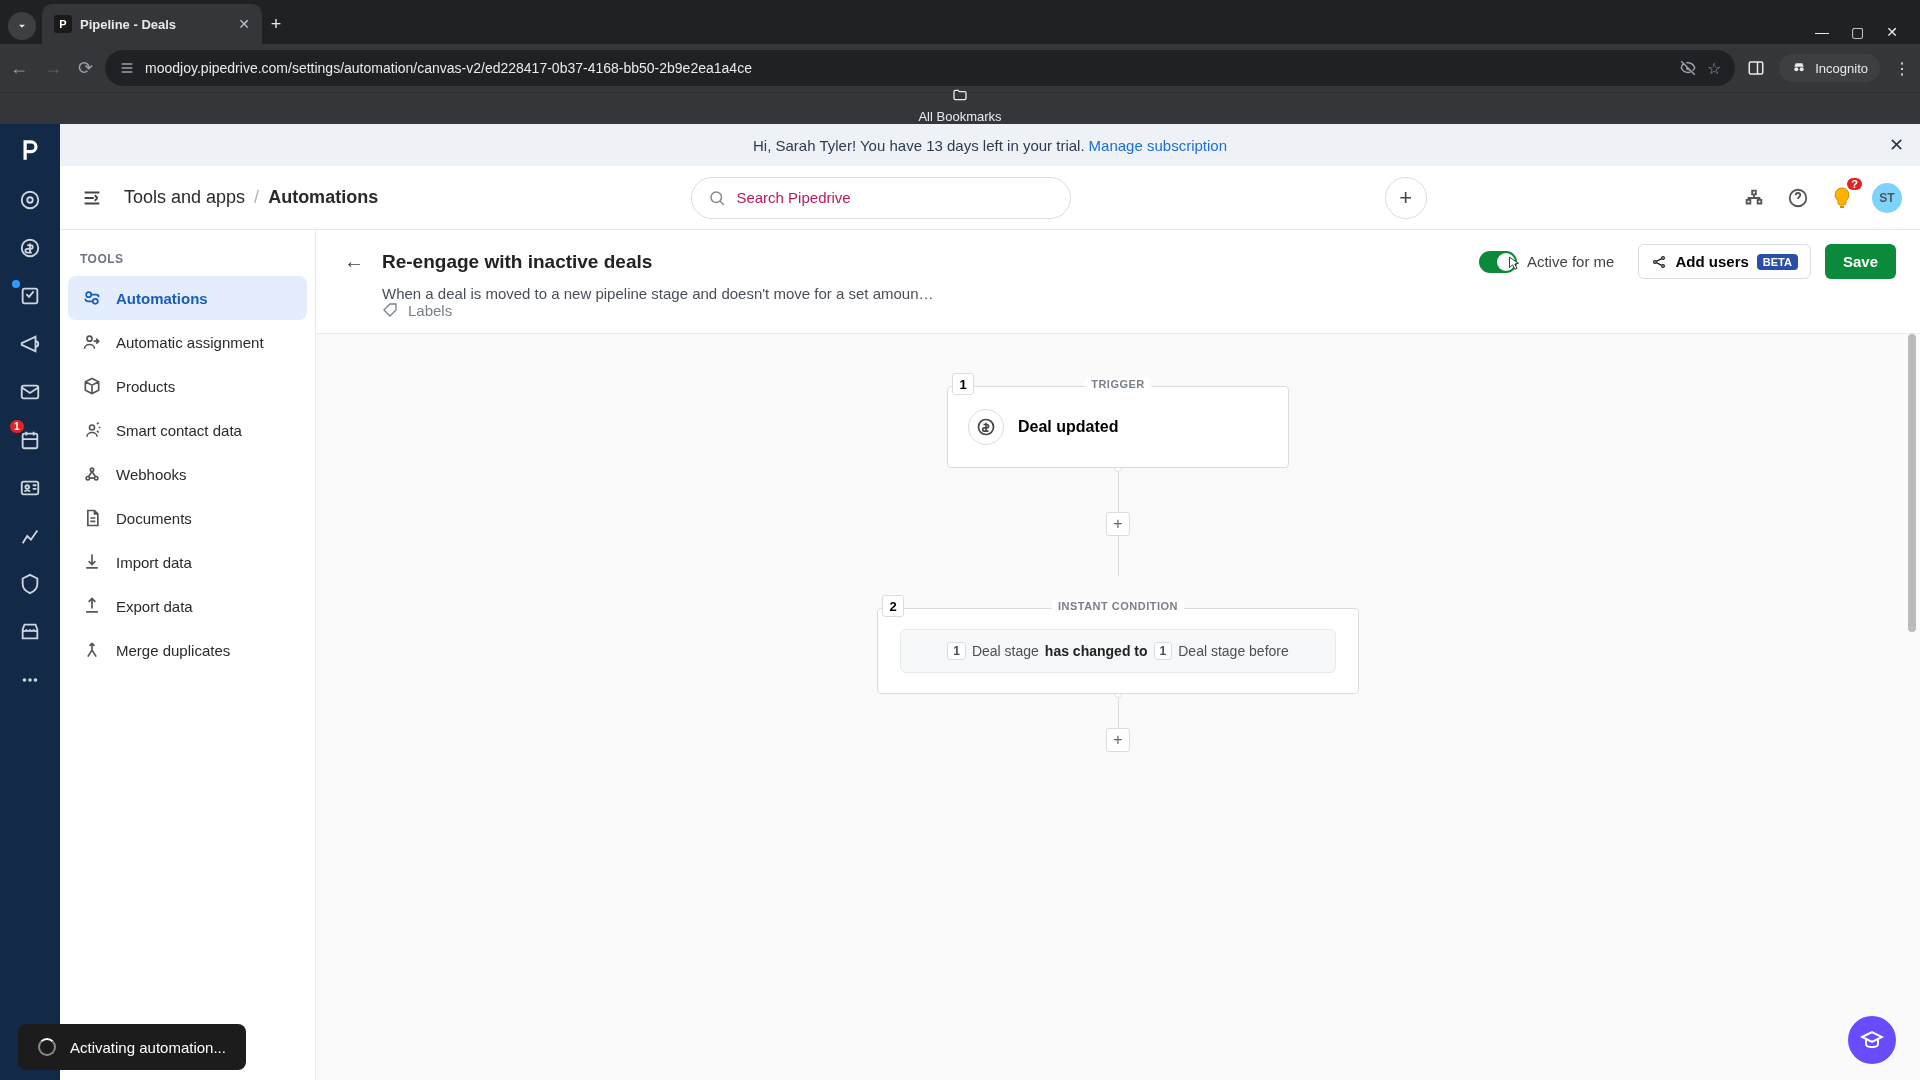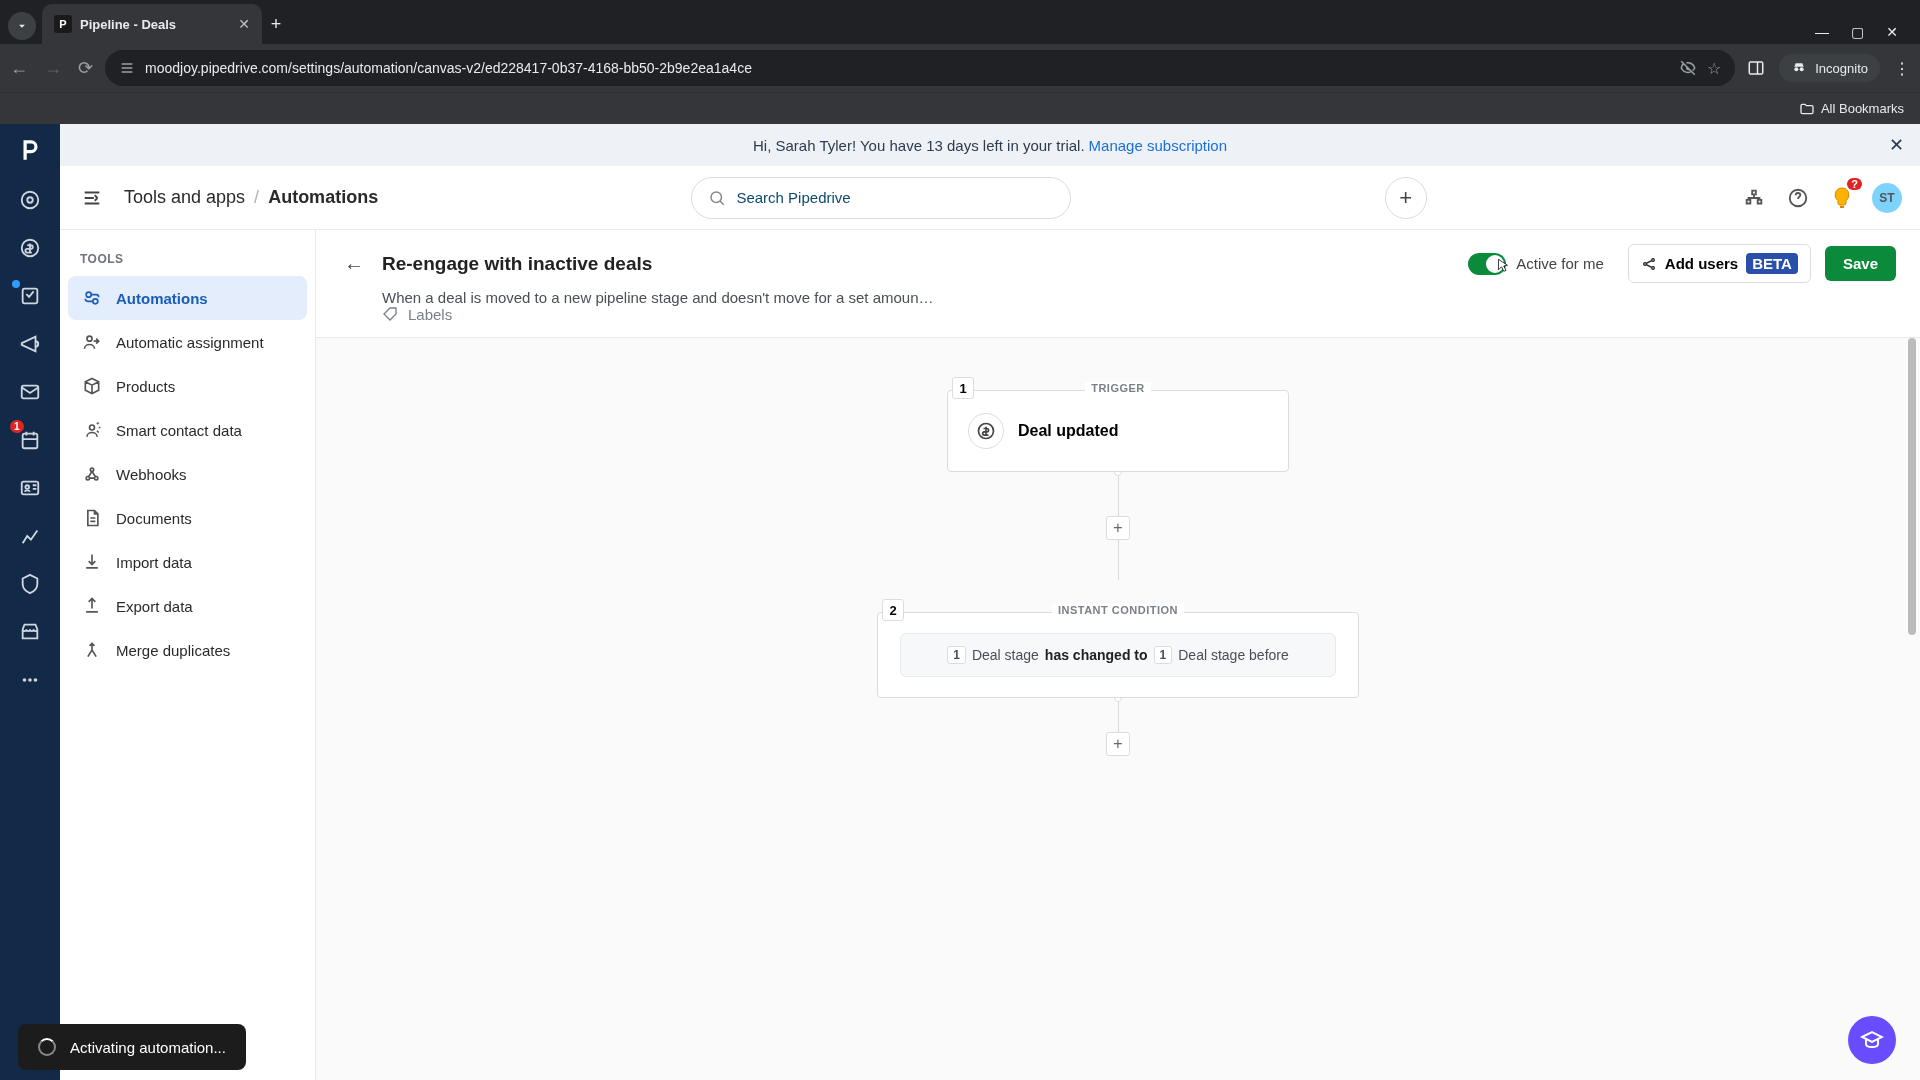--- a/index.html
+++ b/index.html
@@ -19,21 +19,21 @@
 
 .toolbar { height: 48px; background:#35363a; display:flex; align-items:center; padding: 0 10px; gap:12px; }
 .nav-icons { display:flex; gap:16px; align-items:center; }
 .nav-icons span { color:#9aa0a6; font-size:18px; }
 .address-bar { flex:1; background:#202124; border-radius: 24px; height:36px; display:flex; align-items:center; padding:0 14px; gap:10px; }
 .address-bar .lock { color:#9aa0a6; font-size:14px; }
 .address-bar .url { color:#e8eaed; font-size:14px; flex:1; white-space:nowrap; overflow:hidden; }
 .toolbar-right { display:flex; align-items:center; gap:14px; color:#e8eaed; }
 .incog-pill { background:#3c4043; border-radius:18px; padding: 6px 12px; display:flex; align-items:center; gap:8px; font-size:13px; }
 
-.bookmarks { height:32px; background:#35363a; display:flex; align-items:center; justify-content:flex-end; padding: 0 16px; color:#e8eaed; font-size:13px; gap:6px; border-top:1px solid #2e2f33; }
+.bookmarks { height:32px; background:#35363a; display:flex; align-items:center; justify-content:flex-end; padding: 0 16px; color:#e8eaed; font-size:13px; gap:6px; border-top:1px solid #2e2f33;flex-direction:column; }
 
 
 .app { position:absolute; top:124px; left:0; right:0; bottom:0; display:flex; background:#fff; }
 
 .rail { width:60px; background:#1a1a3a; background:linear-gradient(#122a47,#122a47); background:#122a47; display:flex; flex-direction:column; align-items:center; padding-top:10px; gap:20px; }
 .rail .logo { width:32px; height:32px; border-radius:8px; display:flex; align-items:center; justify-content:center; font-weight:700; font-size:20px; color:#fff; }
 .rail .ri { width:28px; height:28px; display:flex; align-items:center; justify-content:center; color:#cfd6dd; position:relative; }
 .rail .ri svg { width:22px; height:22px; }
 .rail .ri .dot { position:absolute; top:-2px; left:-4px; width:8px; height:8px; background:#2e9bff; border-radius:50%; }
 .rail .badge { position:absolute; top:-6px; left:-6px; background:#e02424; color:#fff; font-size:10px; border-radius:8px; padding:1px 4px; font-weight:600; }
@@ -42,21 +42,21 @@
 
 .trial-banner { background:#eef2f6; height:42px; display:flex; align-items:center; justify-content:center; font-size:15px; color:#2e3b4e; position:relative; }
 .trial-banner a { color:#1a6fd8; font-weight:500; margin-left:4px; }
 .trial-banner .close { position:absolute; right:16px; font-size:18px; color:#2e3b4e; }
 
 .top-row { height:64px; display:flex; align-items:center; padding: 0 18px; gap:18px; border-bottom:1px solid #e8eaea; }
 .menu-toggle { width:28px; height:28px; display:flex; align-items:center; justify-content:center; }
 .breadcrumb { font-size:18px; color:#2a2a2a; }
 .breadcrumb .cur { font-weight:700; }
 .breadcrumb .sep { color:#b0b4ba; margin:0 4px; }
-.search { width:380px; height:42px; border:1px solid #d9dde2; border-radius:24px; display:flex; align-items:center; padding:0 16px; gap:10px; color:#0c4a6e; font-size:15px; margin-left:auto; margin-right:auto; }
+.search { width:380px; height:42px; border:1px solid #d9dde2; border-radius:24px; display:flex; align-items:center; padding:0 16px; gap:10px; color:#be185d; font-size:15px; margin-left:auto; margin-right:auto; }
 .add-btn { width:42px; height:42px; border:1px solid #d9dde2; border-radius:21px; display:flex; align-items:center; justify-content:center; font-size:22px; color:#444; }
 .top-right { display:flex; align-items:center; gap:16px; margin-left:auto; }
 .tr-icon { width:28px; height:28px; display:flex; align-items:center; justify-content:center; color:#555; position:relative; }
 .bulb { position:relative; }
 .bulb .bdg { position:absolute; top:-6px; right:-6px; background:#e02424; color:#fff; font-size:11px; border-radius:8px; padding:0 4px; font-weight:600; }
 .avatar { width:30px; height:30px; border-radius:15px; background:#7dd3fc; display:flex; align-items:center; justify-content:center; font-size:12px; font-weight:600; color:#555; }
 
 .body { flex:1; display:flex; min-height:0; }
 
 .sidebar { width:256px; border-right:1px solid #e8eaea; padding: 18px 8px; }
@@ -71,21 +71,21 @@
 .hrow1 { display:flex; align-items:center; gap:14px; }
 .back { width:28px; height:28px; display:flex; align-items:center; justify-content:center; color:#444; font-size:20px; }
 .title { font-size:19px; font-weight:700; color:#222; }
 .hrow1 .spacer { flex:1; }
 .toggle-wrap { display:flex; align-items:center; gap:10px; margin-right:10px; }
 .toggle { width:38px; height:22px; background:#0b8a3c; border-radius:11px; position:relative; }
 .toggle .knob { position:absolute; right:2px; top:2px; width:18px; height:18px; background:#fff; border-radius:9px; }
 .cursor { position:absolute; right:-6px; top:4px; }
 .toggle-label { font-size:15px; color:#444; }
 .add-users { display:flex; align-items:center; gap:8px; border:1px solid #d9dde2; border-radius:6px; padding:8px 12px; font-size:15px; font-weight:600; }
-.beta { background:#2a4fa8; color:#fff; border-radius:4px; padding:2px 6px; font-size:15px; font-weight:700; }
+.beta { background:#2a4fa8; color:#fff; border-radius:4px; padding:2px 6px; font-size:11px; font-weight:700; }
 .save { background:#0b8a3c; color:#fff; border-radius:6px; padding:9px 18px; font-weight:700; font-size:15px; }
 .desc { margin-left:42px; margin-top:6px; color:#4a4f57; font-size:15px; }
 .labels { margin-left:42px; display:flex; gap:10px; color:#7a8089; font-size:15px; }
 
 .canvas { flex:1; background:#fafafa; position:relative; overflow:hidden; }
 .canvas-inner { display:flex; flex-direction:column; align-items:center; padding-top:20px; }
 .trigger-by { background:#fff; border:1px solid #d9dde2; border-radius:6px; padding:10px 14px; display:flex; align-items:center; gap:10px; font-weight:700; font-size:15px; }
 .chev { font-size:12px; color:#555; }
 
 .node-wrap { position:relative; margin-top:32px; }

